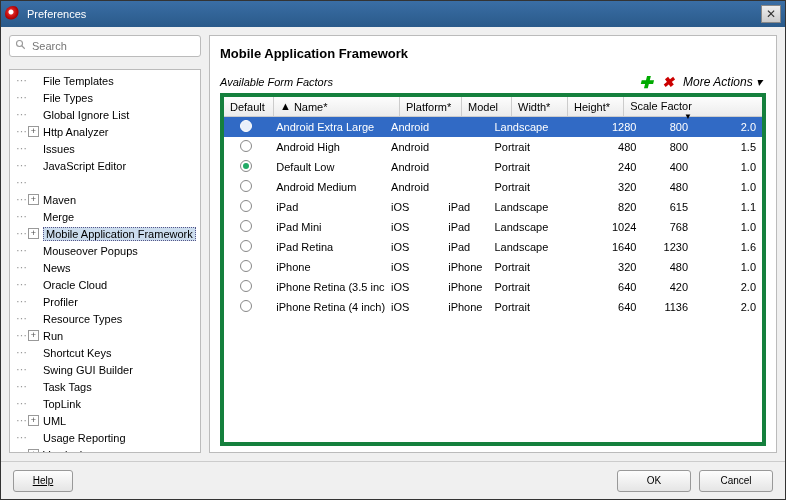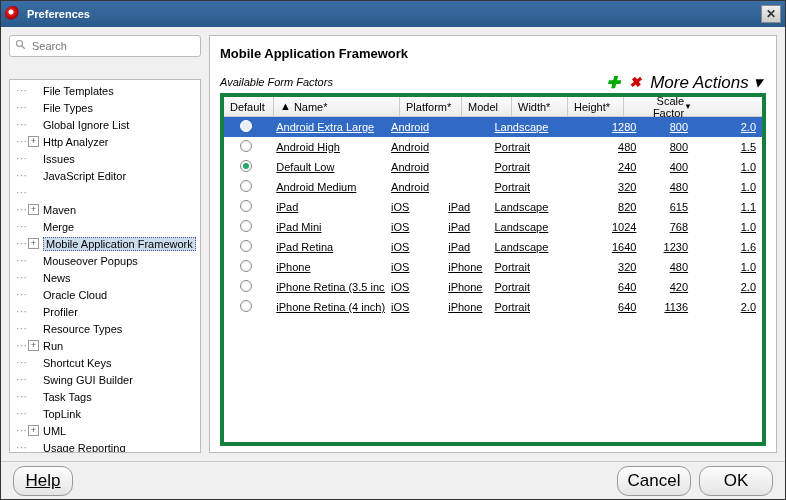--- a/index.html
+++ b/index.html
@@ -1,57 +1,57 @@
 <!DOCTYPE html>
 <html><head>
 <meta charset="utf-8">
 <style>
 * { box-sizing: border-box; margin: 0; padding: 0; }
 body { font-family: Tahoma, Arial, sans-serif; font-size: 11px; background: #fff; width: 786px; height: 500px; overflow: hidden; }
 .window { width: 786px; height: 500px; border: 1px solid #333; display: flex; flex-direction: column; background: #f0f0f0; }
-.titlebar { background: linear-gradient(#3a6ea5, #2a5a8a); height: 26px; display: flex; align-items: center; padding: 12px 4px; color: #fff; font-weight: bold; }
+.titlebar { background: linear-gradient(#3a6ea5, #2a5a8a); height: 26px; display: flex; align-items: center; padding: 12px 4px; color: #fff; font-weight: normal; }
 .titlebar .icon { width: 16px; height: 16px; background: radial-gradient(circle at 6px 6px, #fff 2px, #d22 3px, #a00 7px, transparent 8px); border-radius: 50%; margin-right: 6px; }
 .titlebar .title { flex: 1; }
 .titlebar .close { width: 20px; height: 18px; background: linear-gradient(#eee,#ccc); border: 1px solid #888; display: flex; align-items: center; justify-content: center; font-size: 12px; color: #333; cursor: pointer; }
 .body { flex: 1; display: flex; padding: 8px; gap: 8px; overflow: hidden; }
 .left { width: 192px; display: flex; flex-direction: column; }
-.search-wrap { position: relative; margin-bottom: 22px; }
+.search-wrap { position: relative; margin-bottom: 12px; }
 .search-wrap .sicon { position: absolute; left: 6px; top: 4px; width: 12px; height: 12px; color: #888; }
 .search { width: 100%; height: 22px; border: 1px solid #bbb; border-radius: 3px; padding: 2px 6px 2px 22px; font-size: 11px; color: #888; }
 .tree { flex: 1; border: 1px solid #bbb; background: #fff; overflow: hidden; padding: 2px 0; }
 .tree-item { display: flex; align-items: center; height: 17px; padding-left: 6px; white-space: nowrap; cursor: pointer; }
 .tree-item .exp { width: 11px; height: 11px; border: 1px solid #999; display: flex; align-items: center; justify-content: center; font-size: 9px; line-height: 1; margin-right: 4px; color: #555; background: #fff; }
 .tree-item .exp.blank { border: none; background: transparent; }
 .tree-item .dots { color: #999; margin-right: 2px; letter-spacing: -1px; }
 .tree-item.selected .label { background: #cde; border: 1px dotted #558; padding: 0 2px; }
 .right { flex: 1; display: flex; flex-direction: column; border: 1px solid #bbb; background: #fff; padding: 10px 10px 6px 10px; overflow: hidden; }
 .right h2 { font-size: 13px; font-weight: bold; margin-bottom: 10px; }
 .subhead { display: flex; align-items: center; height: 22px; font-style: italic; }
 .subhead .stitle { flex: 1; font-size: 11px; }
 .subhead .act { width: 18px; height: 18px; display: flex; align-items: center; justify-content: center; margin: 0 2px; font-weight: bold; cursor: pointer; }
 .subhead .add { color: #0a0; font-size: 16px; }
 .subhead .del { color: #c00; font-size: 14px; }
-.subhead .more { font-size: 17px; color: #000; cursor: pointer; padding: 0 4px; }
+.subhead .more { font-size: 12px; color: #000; cursor: pointer; padding: 0 4px; }
 .table-wrap { border: 4px solid #15803d; flex: 1; overflow: hidden; }
 .thead { display: flex; background: linear-gradient(#fdfdfd,#ececec); border-bottom: 1px solid #ccc; height: 20px; }
 .th { border-right: 1px solid #ccc; padding: 3px 6px; font-size: 11px; display: flex; align-items: center; cursor: pointer; }
-.th:last-child { border-right: none; }
+.th:last-child { border-right: none; flex-direction: column; }
 .sort-arrow { margin-right: 3px; display: inline-block; transform: translateY(-1px); }
 .dd { margin-left: auto; font-size: 8px; }
 .tbody { }
-.tr { display: flex; height: 20px; align-items: center; text-decoration: underline; }
+.tr { display: flex; height: 20px; align-items: center; }
 .tr.selected { background: #316ac5; color: #fff; }
 .td { padding: 0 6px; font-size: 11px; overflow: hidden; white-space: nowrap; }
 .radio { width: 12px; height: 12px; border: 1px solid #888; border-radius: 50%; background: #fff; display: inline-block; margin-left: 10px; position: relative; }
 .tr.selected .radio { border-color: #fff; background: rgba(255,255,255,0.9); }
 .radio.checked::after { content: ""; position: absolute; left: 2px; top: 2px; width: 6px; height: 6px; background: #2a6; border-radius: 50%; }
 .num { text-align: right; }
 .footer { height: 38px; border-top: 1px solid #ccc; display: flex; align-items: center; padding: 0 12px; background: #f0f0f0; }
 .footer .spacer { flex: 1; }
-.btn { min-width: 74px; height: 30px; border: 1px solid #999; background: linear-gradient(#fdfdfd,#e5e5e5); border-radius: 11px; font-size: 17px; margin-left: 8px; cursor: pointer; }
+.btn { min-width: 74px; height: 22px; border: 1px solid #999; background: linear-gradient(#fdfdfd,#e5e5e5); border-radius: 3px; font-size: 10px; margin-left: 8px; cursor: pointer; }
 .btn.help { min-width: 60px; margin-left: 0; text-decoration: underline; }
 
 .c0{width:50px}.c1{width:126px}.c2{width:62px}.c3{width:50px}.c4{width:112px}.c5{width:56px}.c6{width:56px}.c7{width:74px}
 </style>
 </head>
 <body>
 
 <div class="window">
   <div class="titlebar">
     <div class="icon"></div>
@@ -318,16 +318,16 @@
               <div class="td c7 num">2.0</div>
             </div>
           </div>
       </div>
     </div>
   </div>
 
   <div class="footer">
     <button class="btn help">Help</button>
     <div class="spacer"></div>
+    <button class="btn">OK</button>
     <button class="btn">Cancel</button>
-    <button class="btn">OK</button>
   </div>
 </div>
 
 </body></html>

